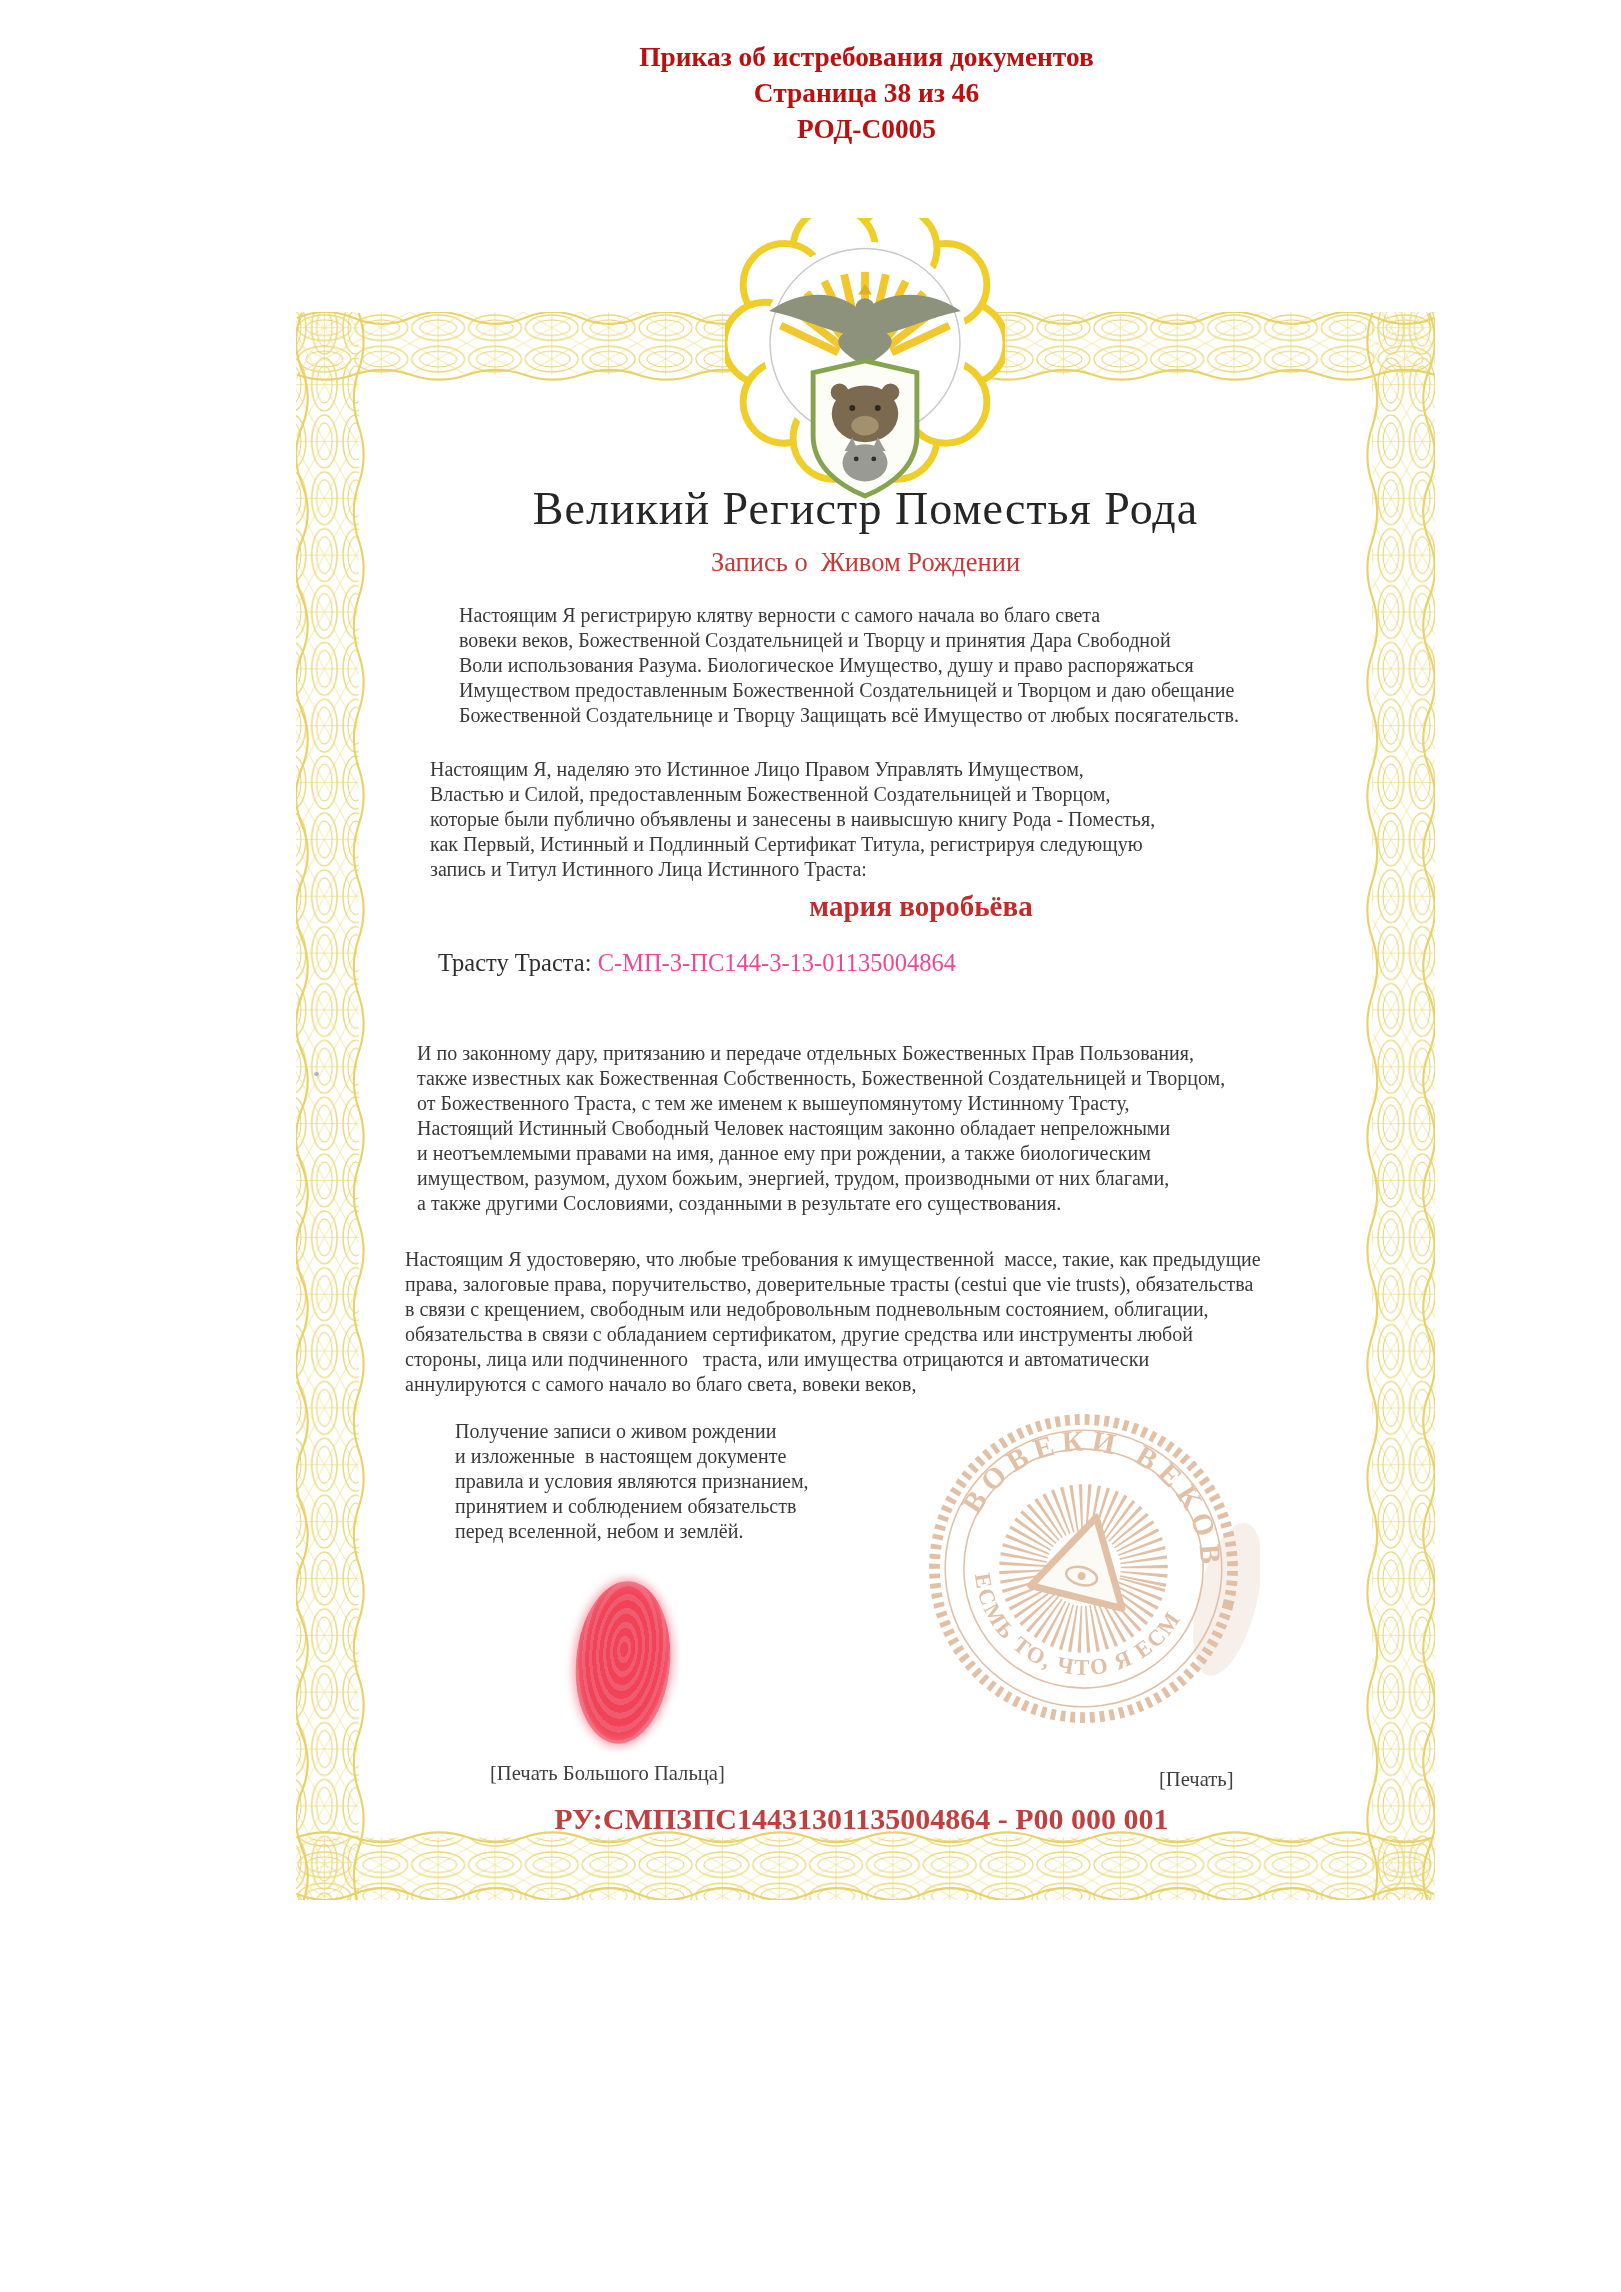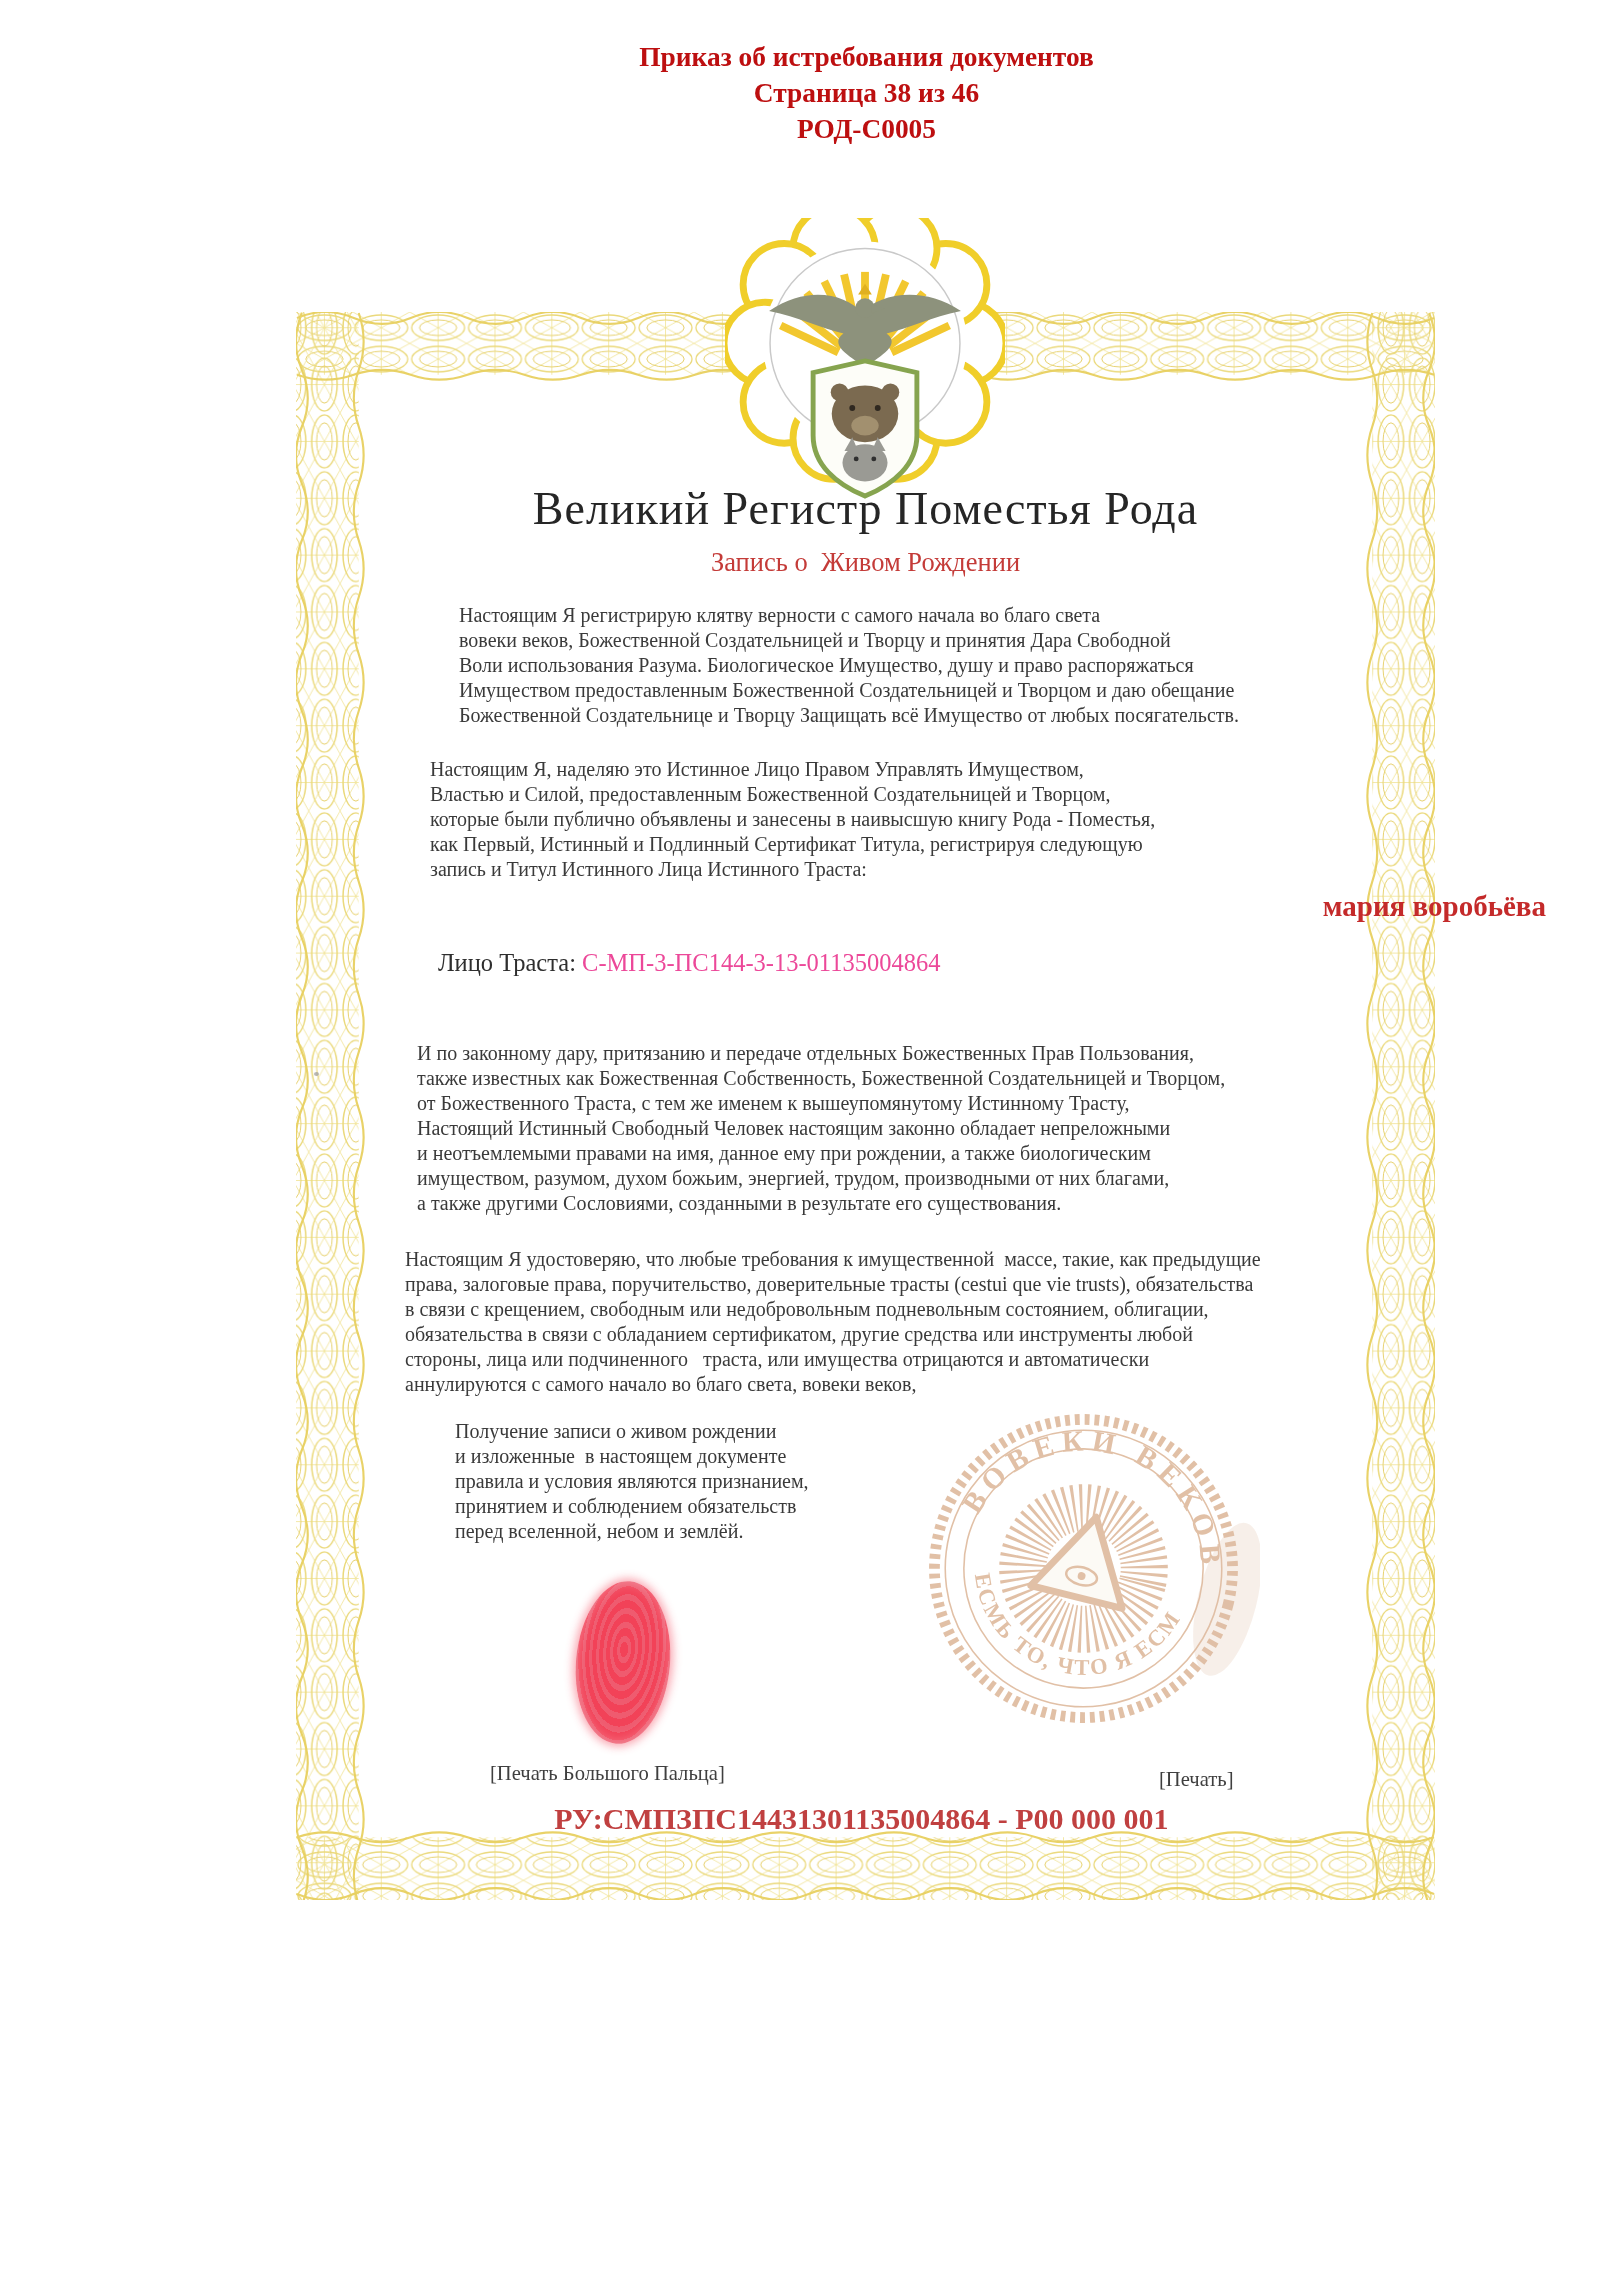--- a/index.html
+++ b/index.html
@@ -18,21 +18,21 @@
   .emblem{left:725px;top:218px;}
 
   
   .title{left:296px;top:482px;width:1139px;text-align:center;
      font-size:46px;letter-spacing:1px;color:#262626;}
   .subtitle{left:296px;top:547px;width:1139px;text-align:center;
      font-size:26.5px;color:#c43b38;white-space:pre-wrap;}
   .para{font-size:20px;line-height:25px;color:#3a3a3a;white-space:pre-wrap;}
   .para1{left:459px;top:603px;width:882px;}
   .para2{left:430px;top:757px;width:882px;}
-  .holder-name{left:296px;top:890px;width:1250px;text-align:right;
+  .holder-name{left:296px;top:890px;width:1250px;text-align:center;
      font-weight:bold;font-size:29px;color:#c42a2a;}
   .trust-row{left:438px;top:949px;font-size:24.5px;color:#2e2e2e;}
   .trust-value{color:#ec4899;}
   .born-row{left:421px;top:980px;font-size:24.5px;color:#2e2e2e;white-space:pre-wrap;}
   .born-value{color:#40a04f;}
   .para3{left:417px;top:1041px;width:941px;}
   .para4{left:405px;top:1247px;width:970px;}
   .closing{left:417px;top:1419px;width:510px;margin-left:38px;}
 
   
@@ -152,21 +152,21 @@
 Имуществом предоставленным Божественной Создательницей и Творцом и даю обещание
 Божественной Создательнице и Творцу Защищать всё Имущество от любых посягательств.</div>
   <div class="abs para para2">Настоящим Я, наделяю это Истинное Лицо Правом Управлять Имуществом,
 Властью и Силой, предоставленным Божественной Создательницей и Творцом,
 которые были публично объявлены и занесены в наивысшую книгу Рода - Поместья,
 как Первый, Истинный и Подлинный Сертификат Титула, регистрируя следующую
 запись и Титул Истинного Лица Истинного Траста:</div>
 
   <div class="abs holder-name">мария воробьёва</div>
 
-  <div class="abs trust-row"><span>Лицо Траста: </span><span class="trust-value">С-МП-3-ПС144-3-13-01135004864</span></div>
+  <div class="abs trust-row"><span>Трасту Траста: </span><span class="trust-value">С-МП-3-ПС144-3-13-01135004864</span></div>
 
 
   <div class="abs para para3">И по законному дару, притязанию и передаче отдельных Божественных Прав Пользования,
 также известных как Божественная Собственность, Божественной Создательницей и Творцом,
 от Божественного Траста, с тем же именем к вышеупомянутому Истинному Трасту,
 Настоящий Истинный Свободный Человек настоящим законно обладает непреложными
 и неотъемлемыми правами на имя, данное ему при рождении, а также биологическим
 имуществом, разумом, духом божьим, энергией, трудом, производными от них благами,
 а также другими Сословиями, созданными в результате его существования.</div>
   <div class="abs para para4">Настоящим Я удостоверяю, что любые требования к имущественной  массе, такие, как предыдущие

